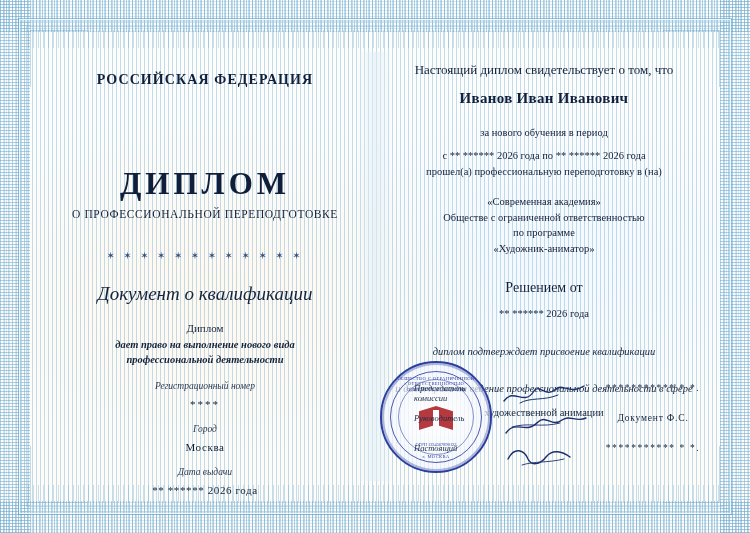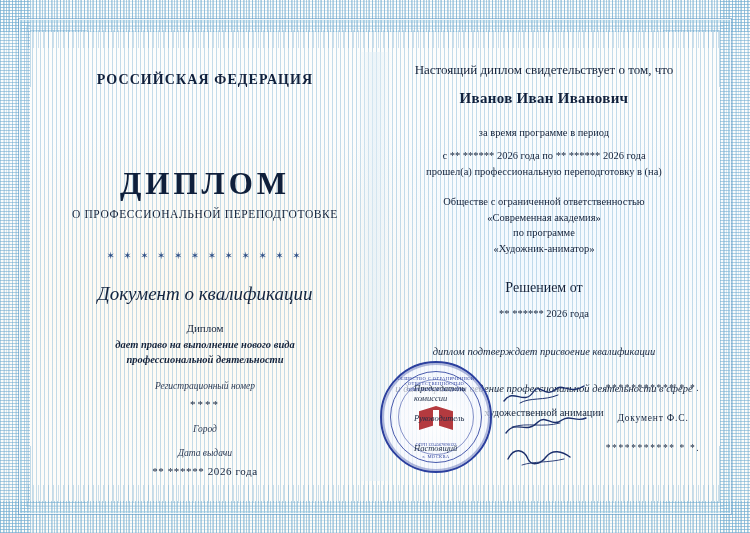--- a/index.html
+++ b/index.html
@@ -365,38 +365,39 @@
       <div class="small-block">
         <div class="line-strong">Диплом</div>
         <div class="bold-ital">дает право на выполнение нового вида</div>
         <div class="bold-ital">профессиональной деятельности</div>
       </div>
 
       <div class="field-label">Регистрационный номер</div>
       <div class="field-value small-stars">****</div>
 
       <div class="field-label">Город</div>
+      <div class="field-value">Москва</div>
 
       <div class="field-label">Дата выдачи</div>
       <div class="field-value">** ****** 2026 года</div>
     </div>
 
     <div class="col col-right">
 
       <div class="r-line r-top">Настоящий диплом свидетельствует о том, что</div>
 
       <div class="holder-name">Иванов Иван Иванович</div>
 
-      <div class="r-line gap-18">за время программе в период</div>
+      <div class="r-line gap-18">за нового обучения в период</div>
       <div class="r-line gap-8">с ** ****** 2026 года по ** ****** 2026 года</div>
       <div class="r-line">прошел(а) профессиональную переподготовку в (на)</div>
 
       <div class="org-block gap-14">
+        <div class="r-line org-name">«Современная академия»</div>
         <div class="r-line">Обществе с ограниченной ответственностью</div>
-        <div class="r-line org-name">«Современная академия»</div>
         <div class="r-line">по программе</div>
         <div class="r-line">«Художник-аниматор»</div>
       </div>
 
       <div class="r-line decision-line">Решением от</div>
       <div class="r-line gap-8">** ****** 2026 года</div>
 
       <div class="r-line gap-22">диплом подтверждает присвоение квалификации</div>
 
       <div class="r-line gap-22">и дает право на ведение профессиональной деятельности в сфере</div>

